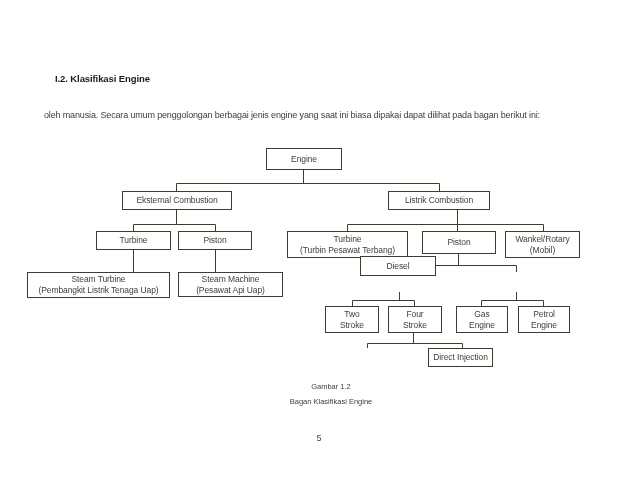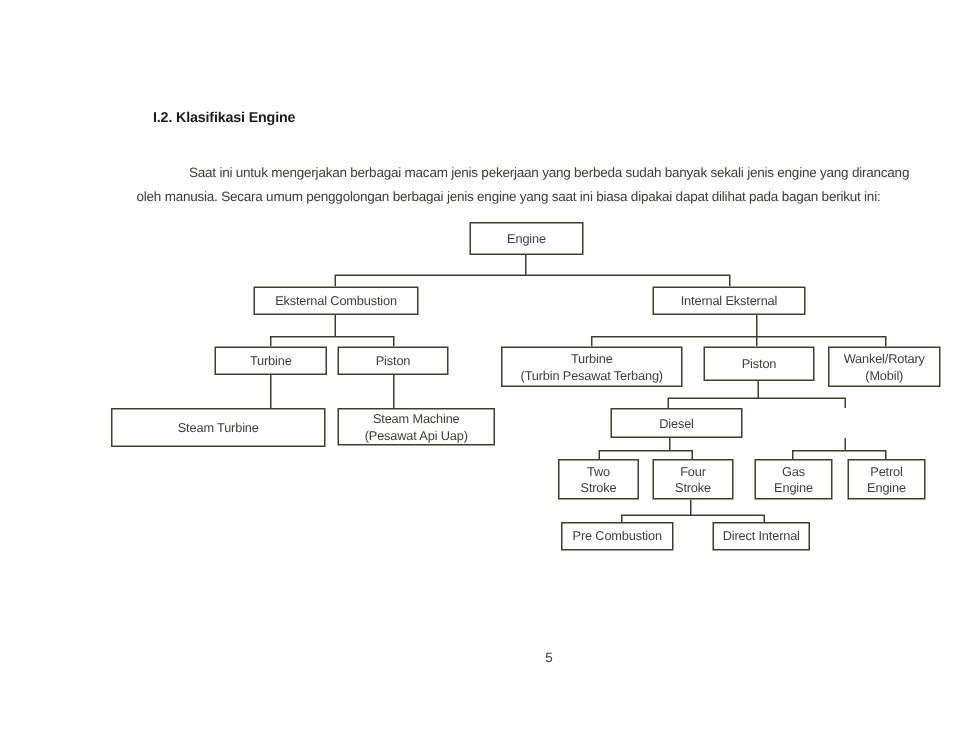--- a/index.html
+++ b/index.html
@@ -9,21 +9,21 @@
     --page-background:#ffffff;
   }
   *{margin:0;padding:0;box-sizing:border-box;}
   html,body{width:638px;height:493px;}
   body{
     background:var(--page-background);
     font-family:"Liberation Sans", sans-serif;
     position:relative;
     overflow:hidden;
   }
-  .page{position:absolute;inset:0;margin-left:47px;}
+  .page{position:absolute;inset:0;}
   .heading{
     position:absolute;left:55px;top:73px;
     font-size:9.5px;font-weight:bold;letter-spacing:-0.1px;
     color:var(--heading-ink);white-space:nowrap;
   }
   .para{
     position:absolute;left:44px;top:108px;
     font-size:9px;letter-spacing:-0.15px;line-height:15.5px;
     color:var(--text);white-space:nowrap;
   }
@@ -52,21 +52,20 @@
   }
 </style>
 </head>
 <body>
 
 <div class="page">
 
   <div class="heading">I.2. Klasifikasi Engine</div>
 
   <div class="para">
-    <div class="pl1">Saat ini untuk mengerjakan berbagai macam jenis pekerjaan yang berbeda sudah banyak sekali jenis engine yang dirancang</div>
     <div class="pl2">oleh manusia. Secara umum penggolongan berbagai jenis engine yang saat ini biasa dipakai dapat dilihat pada bagan berikut ini:</div>
   </div>
 
   <div class="diagram">
 
     <svg class="connectors" viewBox="0 0 638 493" xmlns="http://www.w3.org/2000/svg">
       <path d="M303.5 170 V183.5 M176.5 191 V183.5 H439.5 V191"></path>
       <path d="M176.5 210 V224.5 M133.5 231 V224.5 H215.5 V231"></path>
       <path d="M133.5 250 V272"></path>
       <path d="M215.5 250 V272"></path>
@@ -79,21 +78,21 @@
 
     <div class="node" style="left:266px;top:148px;width:76px;height:22px">
       <span>Engine</span>
     </div>
 
     <div class="node" style="left:122px;top:191px;width:110px;height:19px">
       <span>Eksternal Combustion</span>
     </div>
 
     <div class="node" style="left:388px;top:191px;width:102px;height:19px">
-      <span>Internal Eksternal</span>
+      <span>Listrik Combustion</span>
     </div>
 
     <div class="node" style="left:96px;top:231px;width:75px;height:19px">
       <span>Turbine</span>
     </div>
 
     <div class="node" style="left:178px;top:231px;width:74px;height:19px">
       <span>Piston</span>
     </div>
 
@@ -106,28 +105,29 @@
       <span>Piston</span>
     </div>
 
     <div class="node" style="left:505px;top:231px;width:75px;height:27px">
       <span>Wankel/Rotary</span>
       <span>(Mobil)</span>
     </div>
 
     <div class="node" style="left:27px;top:272px;width:143px;height:26px">
       <span>Steam Turbine</span>
+      <span>(Pembangkit Listrik Tenaga Uap)</span>
     </div>
 
     <div class="node" style="left:178px;top:272px;width:105px;height:25px">
       <span>Steam Machine</span>
       <span>(Pesawat Api Uap)</span>
     </div>
 
-    <div class="node" style="left:360px;top:272px;width:88px;height:20px">
+    <div class="node" style="left:360px;top:256px;width:76px;height:20px">
       <span>Diesel</span>
     </div>
 
 
     <div class="node" style="left:325px;top:306px;width:54px;height:27px">
       <span>Two</span>
       <span>Stroke</span>
     </div>
 
     <div class="node" style="left:388px;top:306px;width:54px;height:27px">
@@ -138,26 +138,27 @@
     <div class="node" style="left:456px;top:306px;width:52px;height:27px">
       <span>Gas</span>
       <span>Engine</span>
     </div>
 
     <div class="node" style="left:518px;top:306px;width:52px;height:27px">
       <span>Petrol</span>
       <span>Engine</span>
     </div>
 
-    <div class="node" style="left:327px;top:348px;width:75px;height:19px">
-      <span>Pre Combustion</span>
-    </div>
 
     <div class="node" style="left:428px;top:348px;width:65px;height:19px">
-      <span>Direct Internal</span>
+      <span>Direct Injection</span>
     </div>
 
   </div>
 
+  <div class="caption">
+    <div class="t1">Gambar 1.2</div>
+    <div class="t2">Bagan Klasifikasi Engine</div>
+  </div>
 
   <div class="pagenum">5</div>
 
 </div>
 
 </body></html>

